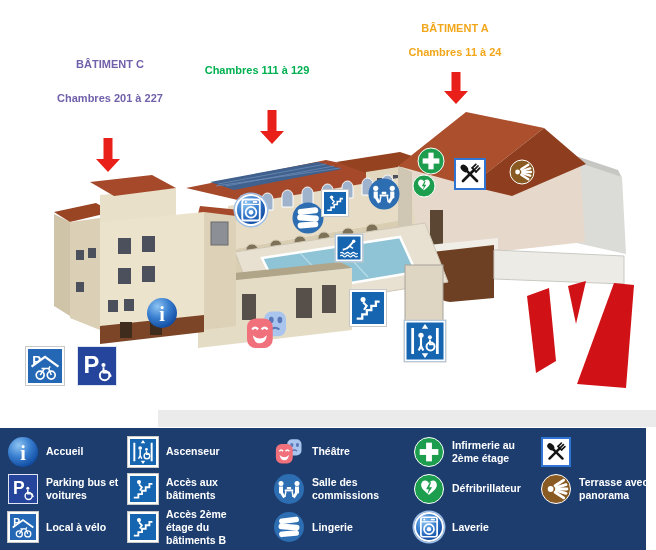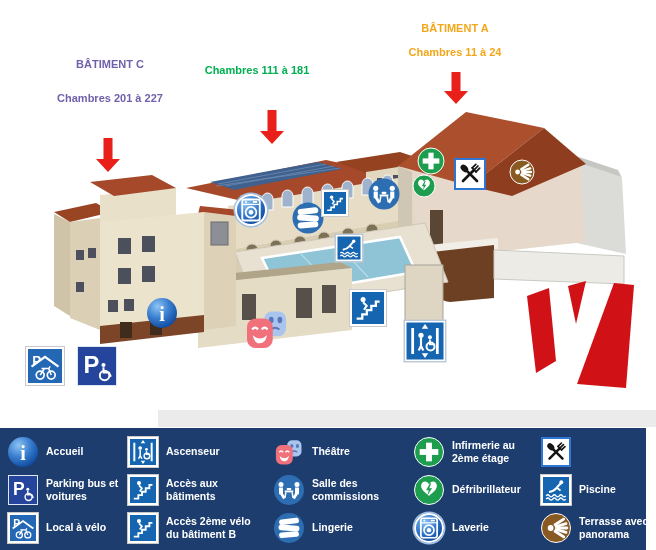--- a/index.html
+++ b/index.html
@@ -249,21 +249,21 @@
 
     <g fill="#d01217">
       <polygon points="527,296 549,288 556,361 536,373"></polygon>
       <polygon points="568,286 586,281 576,324"></polygon>
       <polygon points="614,283 634,285 626,388 577,384"></polygon>
     </g>
   </svg>
 
   <div class="bl c" style="left:15px;top:58px">BÂTIMENT C</div>
   <div class="bl c" style="left:15px;top:92px">Chambres 201 à 227</div>
-  <div class="bl b" style="left:162px;top:64px">Chambres 111 à 181</div>
+  <div class="bl b" style="left:162px;top:64px">Chambres 111 à 129</div>
   <div class="bl a" style="left:360px;top:22px">BÂTIMENT A</div>
   <div class="bl a" style="left:360px;top:46px">Chambres 11 à 24</div>
 
   <div class="mi cb-grad ib" style="left:162px;top:313px;width:30px;height:30px">
       <svg>
         <use href="#sym-info"></use>
       </svg>
     </div>
   <div class="mi c-masks ib" style="left:267px;top:330px;width:46px;height:40px">
       <svg>
@@ -391,21 +391,21 @@
     <span class="lt">Accès aux bâtiments</span>
   </div>
   <div class="li">
     <span class="lic">
         <span class="sq-blue ib">
           <svg>
             <use href="#sym-stairs"></use>
           </svg>
         </span>
       </span>
-    <span class="lt">Accès 2ème vélo du bâtiment B</span>
+    <span class="lt">Accès 2ème étage du bâtiments B</span>
   </div>
   <div class="li">
     <span class="lic">
         <span class="c-masks ib" style="width:32px;height:29px">
           <svg>
             <use href="#sym-masks"></use>
           </svg>
         </span>
       </span>
     <span class="lt">Théâtre</span>
@@ -464,30 +464,20 @@
     <span class="lic">
         <span class="sq-white ib">
           <svg>
             <use href="#sym-restaurant"></use>
           </svg>
         </span>
       </span>
   </div>
   <div class="li">
     <span class="lic">
-        <span class="sq-blue ib">
-          <svg>
-            <use href="#sym-pool"></use>
-          </svg>
-        </span>
-      </span>
-    <span class="lt">Piscine</span>
-  </div>
-  <div class="li">
-    <span class="lic">
         <span class="c-brown ib">
           <svg>
             <use href="#sym-terrace"></use>
           </svg>
         </span>
       </span>
     <span class="lt">Terrasse avec panorama</span>
   </div>
 </div>
 

